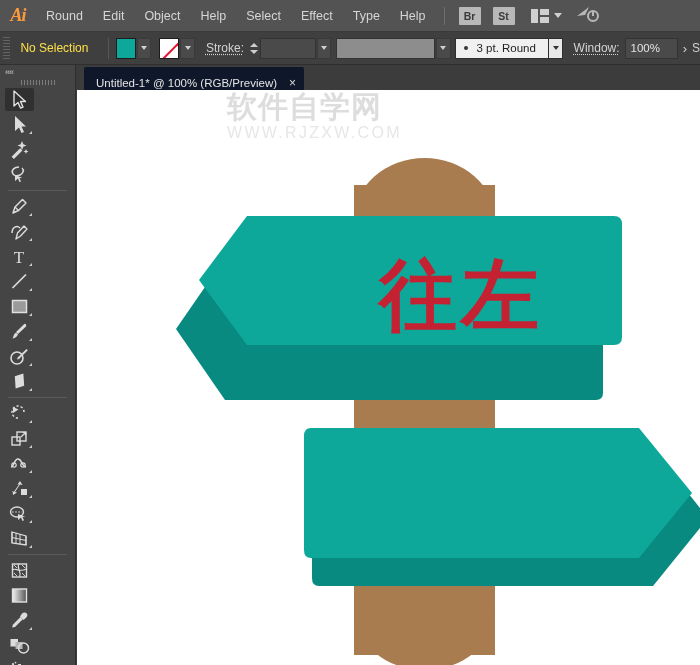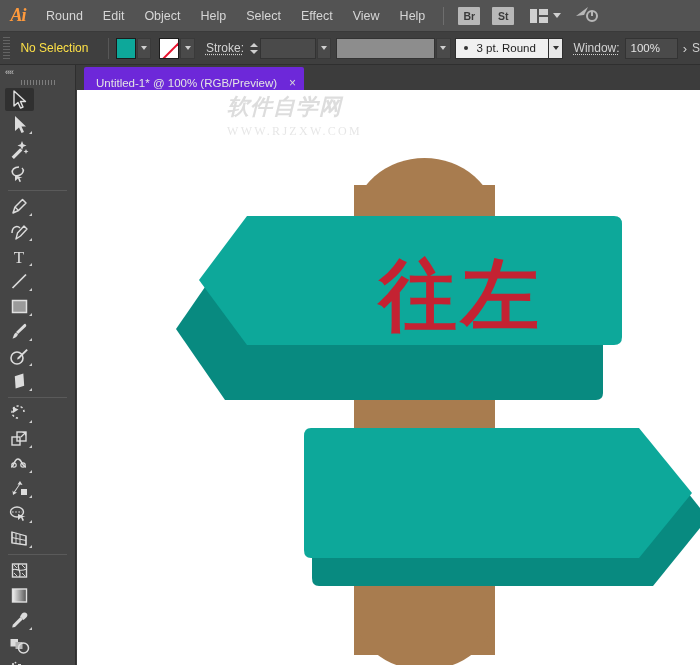--- a/index.html
+++ b/index.html
@@ -183,48 +183,48 @@
     width: 60px;
   }
 
   
   .tabbar {
     position: absolute; left: 76px; top: 65px; width: 624px; height: 25px;
     background: #3c3c3c;
   }
   .doctab {
     position: absolute; left: 8px; top: 2px; height: 31px;
-    background: #6d28d9;
+    background: #0f172a;
     display: flex; align-items: center; padding: 0 8px 0 12px;
     border-top-left-radius: 2px; border-top-right-radius: 2px;
   }
   .doctab-title { color: #e4e4e4; font-size: 11.5px; }
   .doctab-close { color: #d9d9d9; font-size: 12px; margin-left: 12px; }
 
   
   .canvas {
     position: absolute; left: 77px; top: 90px; width: 623px; height: 575px;
     background: #ffffff; overflow: hidden;
   }
   .artboard { position: absolute; inset: 0; }
 
   
   .watermark {
     position: absolute; left: 150px; top: 0px;
     width: 230px; height: 52px; z-index: 20;
     opacity: .33;
   }
   .wm-cn {
-    font-size: 22px; font-weight: bold; color: #9a9a9a;
+    font-size: 30px; font-weight: bold; color: #9a9a9a;
     font-family: "DejaVu Sans", sans-serif;
-    letter-spacing: 1px; line-height: 34px; font-style: italic;
+    letter-spacing: 1px; line-height: 34px;
   }
   .wm-url {
-    font-size: 12px; color: #b4b4b4; letter-spacing: 2.3px;
-    font-family: Liberation Serif, serif;
+    font-size: 16px; color: #b4b4b4; letter-spacing: 2.3px;
+    font-family: Liberation Sans, sans-serif;
   }
 
   .sign-text {
     position: absolute;
     font-family: "DejaVu Sans", sans-serif;
     font-weight: bold;
     z-index: 12;
     white-space: nowrap;
   }
 </style>
@@ -234,21 +234,21 @@
 <div id="app">
 
   <div class="menubar">
     <div class="ai-logo">Ai</div>
     <div class="menu-item">Round</div>
     <div class="menu-item">Edit</div>
     <div class="menu-item">Object</div>
     <div class="menu-item">Help</div>
     <div class="menu-item">Select</div>
     <div class="menu-item">Effect</div>
-    <div class="menu-item">View</div>
+    <div class="menu-item">Type</div>
     <div class="menu-item">Help</div>
     <div class="menu-sep"></div>
     <div class="badge-btn">Br</div>
     <div class="badge-btn">St</div>
     <div class="ws-switch">
       <span class="ws-icon">
         <i style="left:0;top:0;width:7px;height:14px;"></i>
         <i style="left:9px;top:0;width:9px;height:6px;"></i>
         <i style="left:9px;top:8px;width:9px;height:6px;"></i>
       </span>

